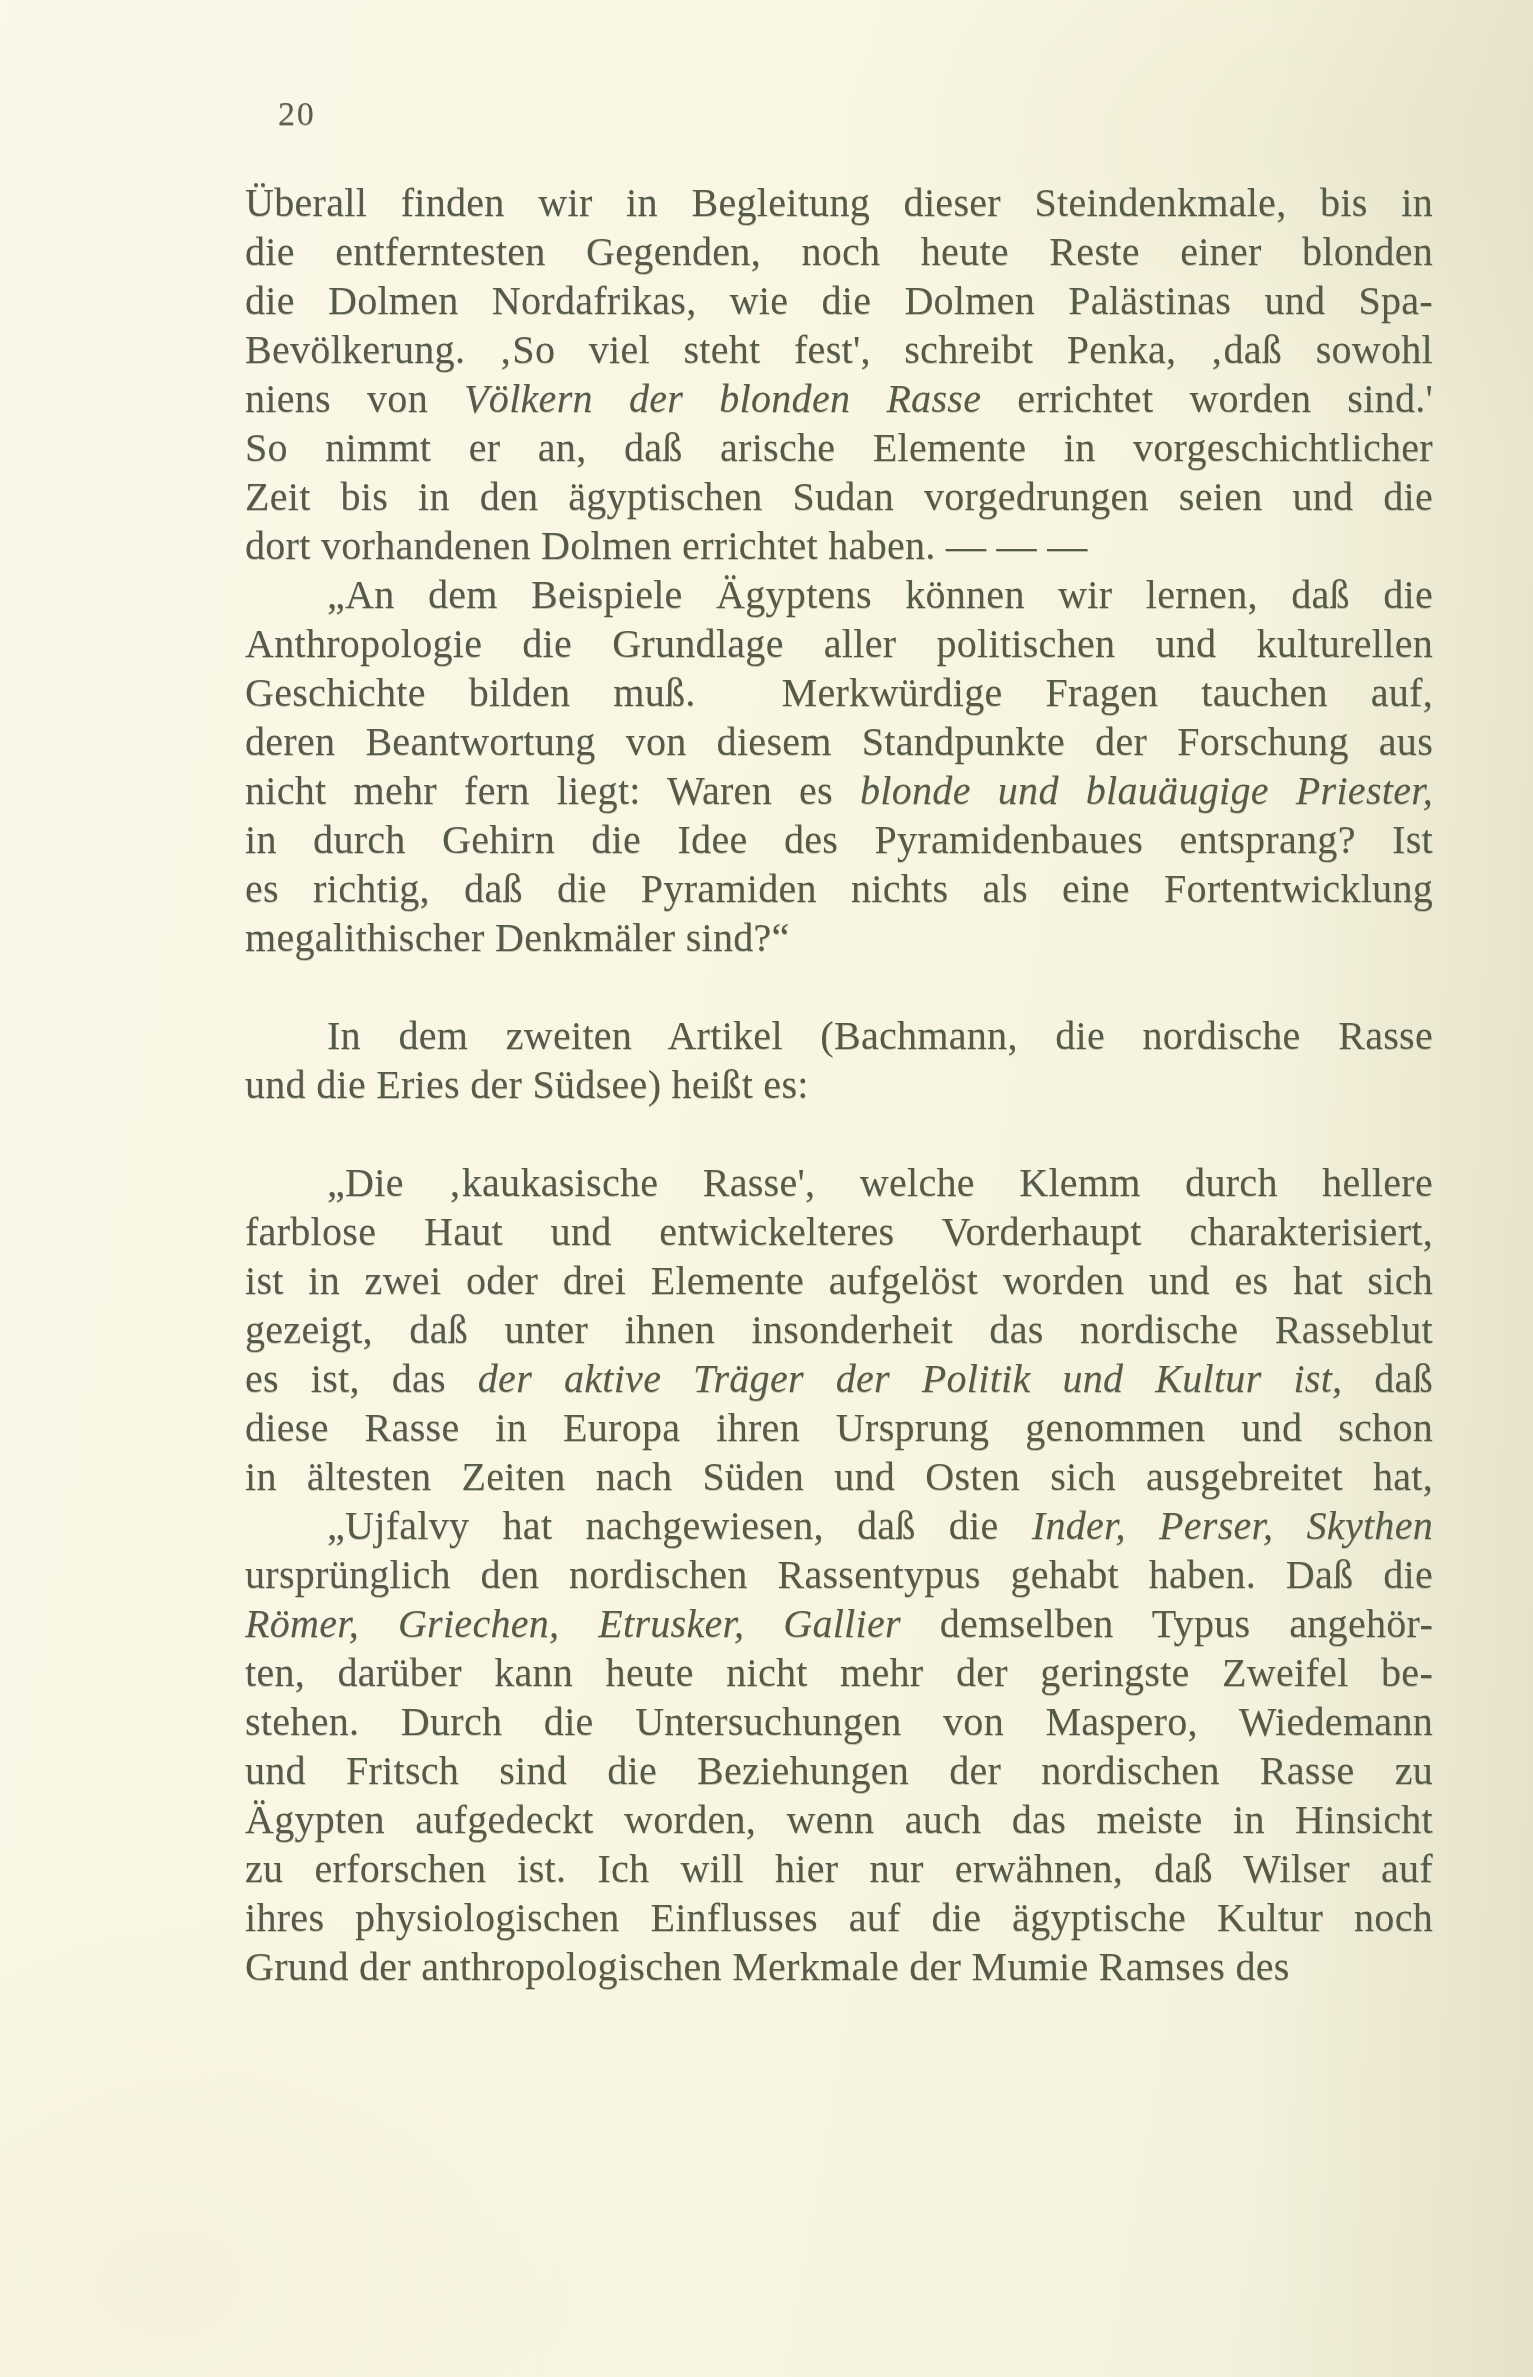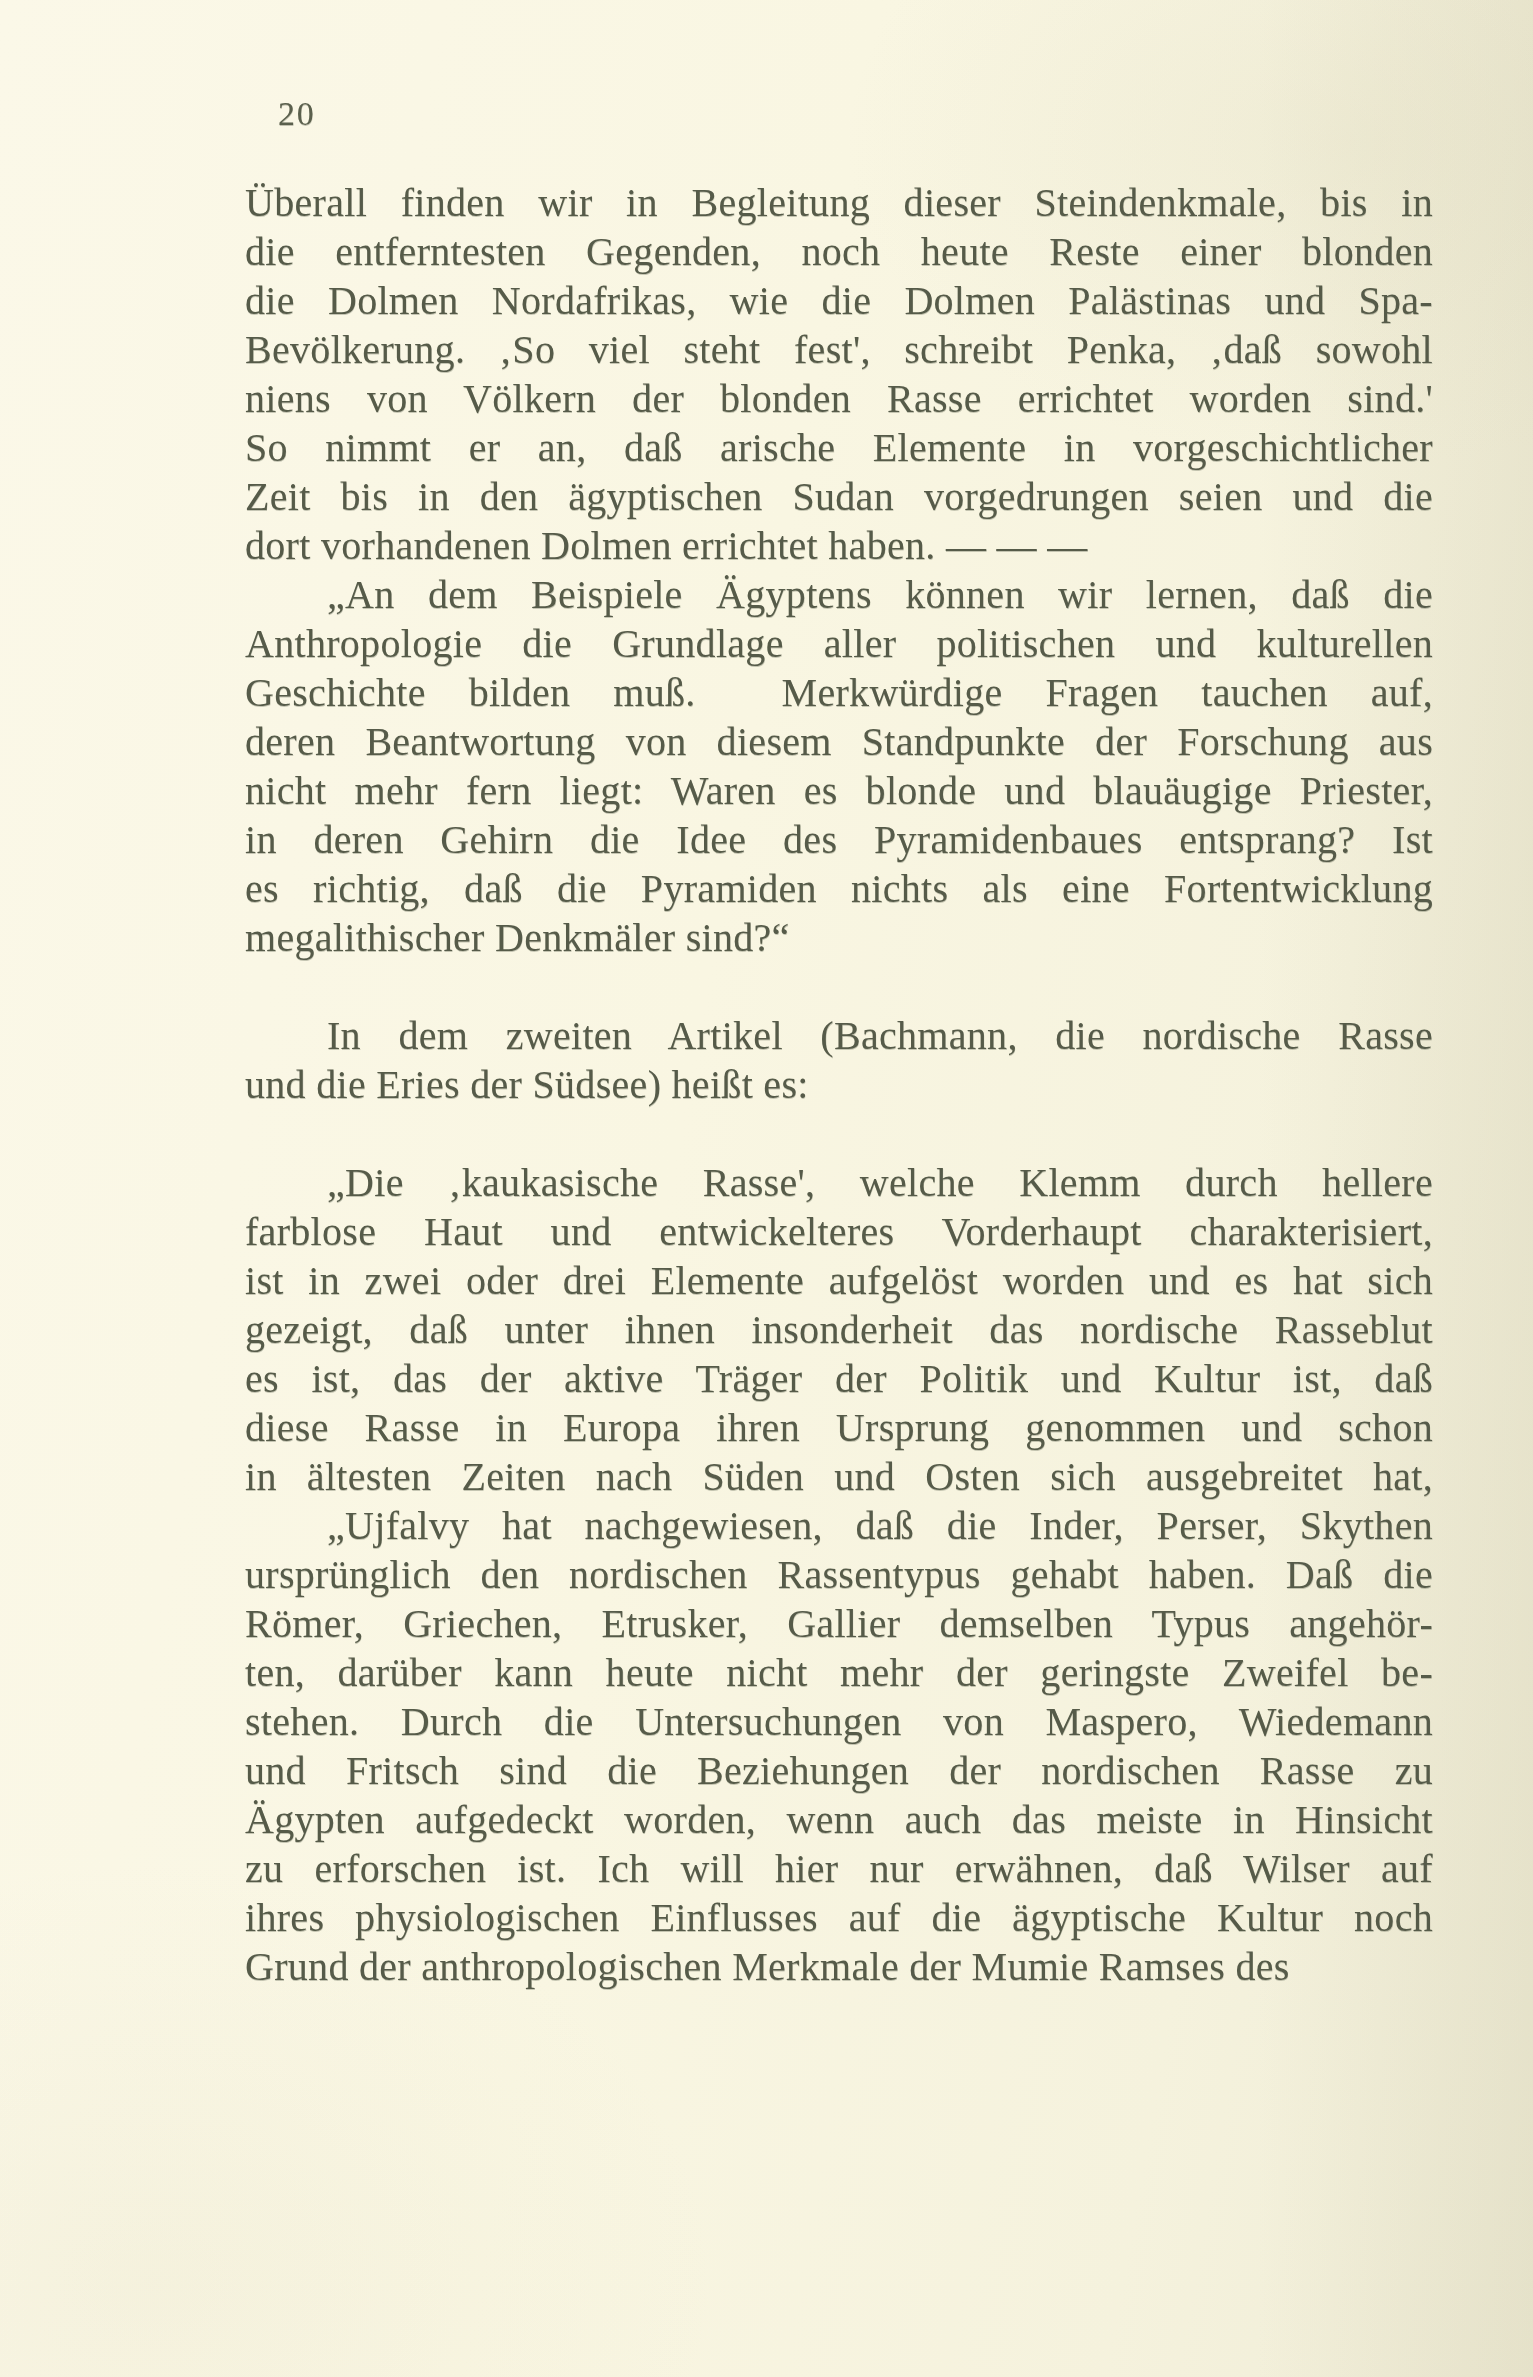--- a/index.html
+++ b/index.html
@@ -50,21 +50,21 @@
   }
   .row.last{
     text-align:left;
     text-align-last:left;
   }
   .row.first{
     text-indent:82px;
   }
   .row.spacer{height:49px;}
   .seg{white-space:pre-wrap;}
-  .seg.i{}
+  .seg.i{font-style:italic;}
 </style>
 </head>
 <body>
 
 <div class="page">
   <div class="shade"></div>
   <div class="pagenum">20</div>
   <div class="textblock">
       <div class="row"><span class="seg">Überall finden wir in Begleitung dieser Steindenkmale, bis in</span></div>
       <div class="row"><span class="seg">die entferntesten Gegenden, noch heute Reste einer blonden</span></div>
@@ -72,21 +72,21 @@
       <div class="row"><span class="seg">Bevölkerung. ‚So viel steht fest', schreibt Penka, ‚daß sowohl</span></div>
       <div class="row"><span class="seg">niens von </span><span class="seg i">Völkern der blonden Rasse</span><span class="seg"> errichtet worden sind.'</span></div>
       <div class="row"><span class="seg">So nimmt er an, daß arische Elemente in vorgeschichtlicher</span></div>
       <div class="row"><span class="seg">Zeit bis in den ägyptischen Sudan vorgedrungen seien und die</span></div>
       <div class="row last"><span class="seg">dort vorhandenen Dolmen errichtet haben. — — —</span></div>
       <div class="row first"><span class="seg">„An dem Beispiele Ägyptens können wir lernen, daß die</span></div>
       <div class="row"><span class="seg">Anthropologie die Grundlage aller politischen und kulturellen</span></div>
       <div class="row"><span class="seg">Geschichte bilden muß.  Merkwürdige Fragen tauchen auf,</span></div>
       <div class="row"><span class="seg">deren Beantwortung von diesem Standpunkte der Forschung aus</span></div>
       <div class="row"><span class="seg">nicht mehr fern liegt: Waren es </span><span class="seg i">blonde und blauäugige Priester,</span></div>
-      <div class="row"><span class="seg">in deren Gehirn die Idee des Pyramidenbaues entsprang? Ist</span></div>
+      <div class="row"><span class="seg">in durch Gehirn die Idee des Pyramidenbaues entsprang? Ist</span></div>
       <div class="row"><span class="seg">es richtig, daß die Pyramiden nichts als eine Fortentwicklung</span></div>
       <div class="row last"><span class="seg">megalithischer Denkmäler sind?“</span></div>
       <div class="row spacer"></div>
       <div class="row first"><span class="seg">In dem zweiten Artikel (Bachmann, die nordische Rasse</span></div>
       <div class="row last"><span class="seg">und die Eries der Südsee) heißt es:</span></div>
       <div class="row spacer"></div>
       <div class="row first"><span class="seg">„Die ‚kaukasische Rasse', welche Klemm durch hellere</span></div>
       <div class="row"><span class="seg">farblose Haut und entwickelteres Vorderhaupt charakterisiert,</span></div>
       <div class="row"><span class="seg">ist in zwei oder drei Elemente aufgelöst worden und es hat sich</span></div>
       <div class="row"><span class="seg">gezeigt, daß unter ihnen insonderheit das nordische Rasseblut</span></div>

